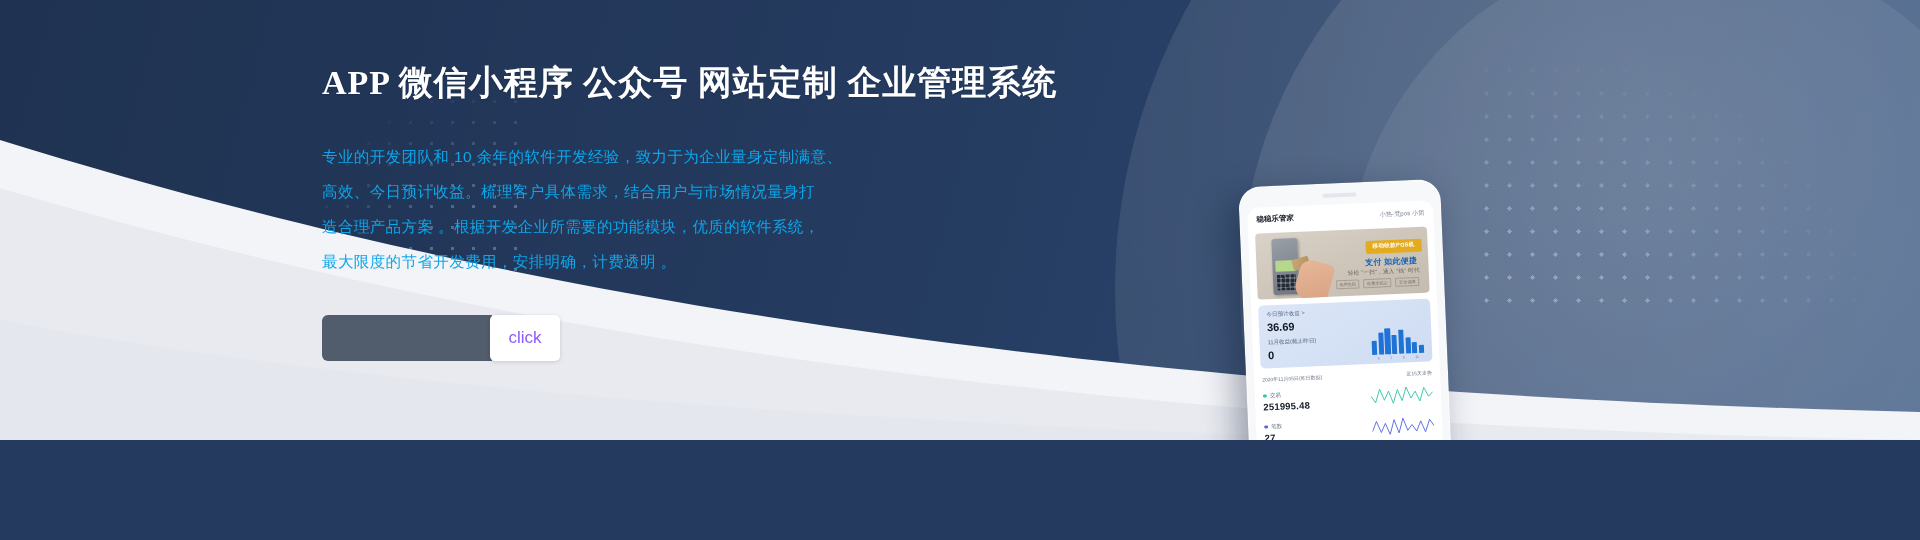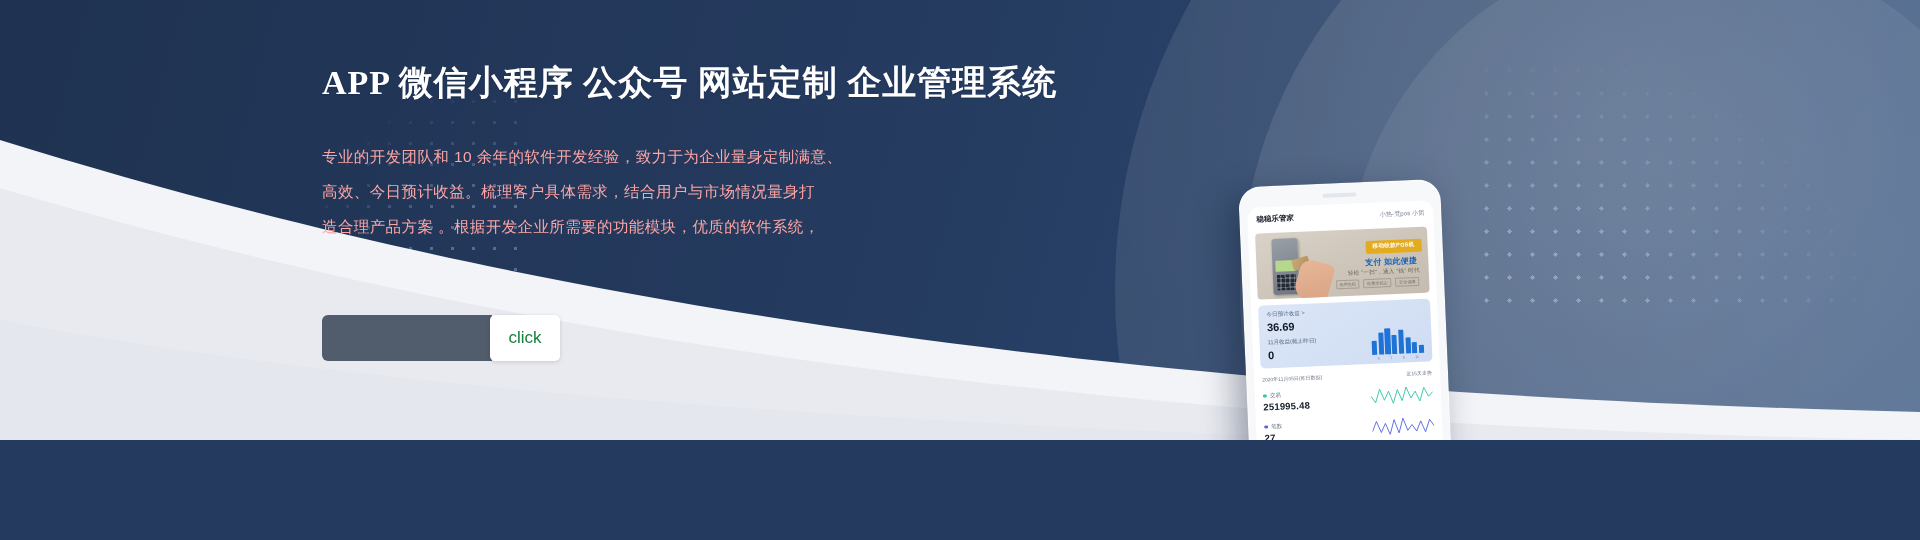--- a/index.html
+++ b/index.html
@@ -45,29 +45,29 @@
 
   
   .wave{position:absolute;left:0;bottom:0;width:1920px;height:420px;}
 
   
   .copy{position:absolute;left:322px;top:60px;width:760px;}
   .headline{
     font-family:"Liberation Serif","DejaVu Serif",serif;
     font-weight:700;color:#ffffff;font-size:34px;letter-spacing:1px;
     margin:0 0 33px 0;white-space:nowrap;text-shadow:0 1px 2px rgba(0,0,0,.18);}
-  .para{margin:0;color:#fca5a5;font-size:15.5px;line-height:35px;letter-spacing:.4px;}
+  .para{margin:0;color:#0ea5e9;font-size:15.5px;line-height:35px;letter-spacing:.4px;}
   .para div{white-space:nowrap;}
 
   
   .cta{position:absolute;left:322px;top:315px;height:46px;display:flex;align-items:stretch;}
   .cta-bar{width:170px;background:#515c6d;border-radius:6px 0 0 6px;}
   .cta-btn{
     width:70px;background:#ffffff;border:none;border-radius:5px;
-    color:#15803d;font-size:17px;cursor:pointer;
+    color:#8b5cf6;font-size:17px;cursor:pointer;
     display:flex;align-items:center;justify-content:center;
     box-shadow:0 1px 4px rgba(0,0,0,.14);margin-left:-2px;}
 
   
   .phone{
     position:absolute;left:1246px;top:183px;width:200px;height:380px;
     background:#f7f8fa;border-radius:22px 22px 4px 4px;
     box-shadow:-10px 10px 34px rgba(10,22,45,.38);
     transform:rotate(-2.4deg);overflow:hidden;
     border:1px solid rgba(255,255,255,.6);}
@@ -151,20 +151,21 @@
     <path d="M0,168 C430,296 1000,404 1920,420 L1920,420 L0,420 Z" fill="#e8eaf0"></path>
     <path d="M0,300 C380,372 960,418 1920,432 L1920,440 L0,440 Z" fill="#e4e7ee"></path>
   </svg>
 
   <div class="copy">
     <h1 class="headline">APP  微信小程序  公众号  网站定制 企业管理系统</h1>
     <div class="para">
       <div>专业的开发团队和  10  余年的软件开发经验，致力于为企业量身定制满意、</div>
       <div>高效、今日预计收益。梳理客户具体需求，结合用户与市场情况量身打</div>
       <div>造合理产品方案 。根据开发企业所需要的功能模块，优质的软件系统，</div>
+      <div>最大限度的节省开发费用，安排明确，计费透明 。</div>
     </div>
   </div>
 
   <div class="cta">
     <div class="cta-bar"></div>
     <button class="cta-btn">click</button>
   </div>
 
   <div class="phone-base"></div>
   <div class="phone">

